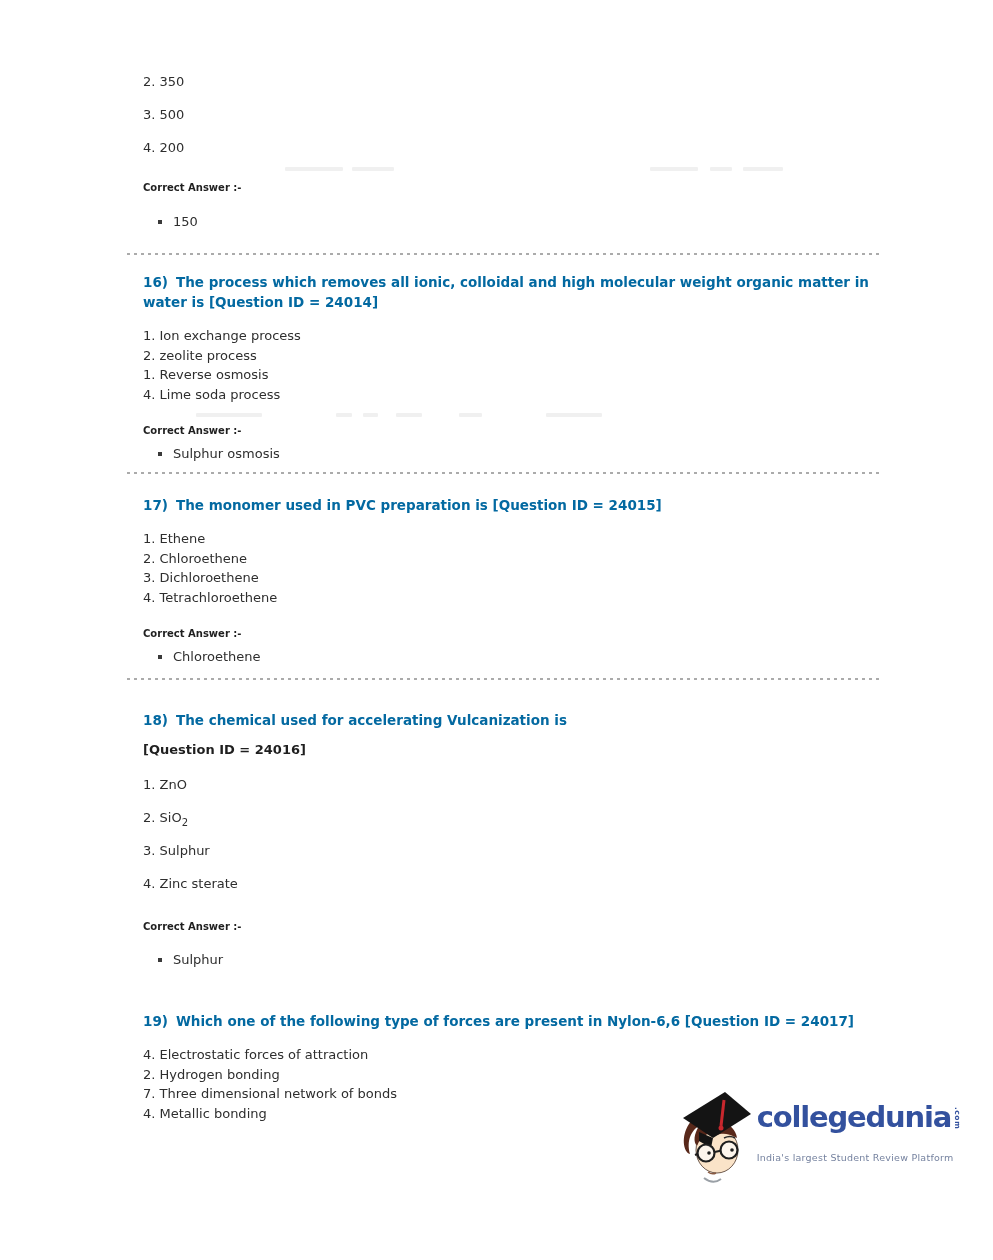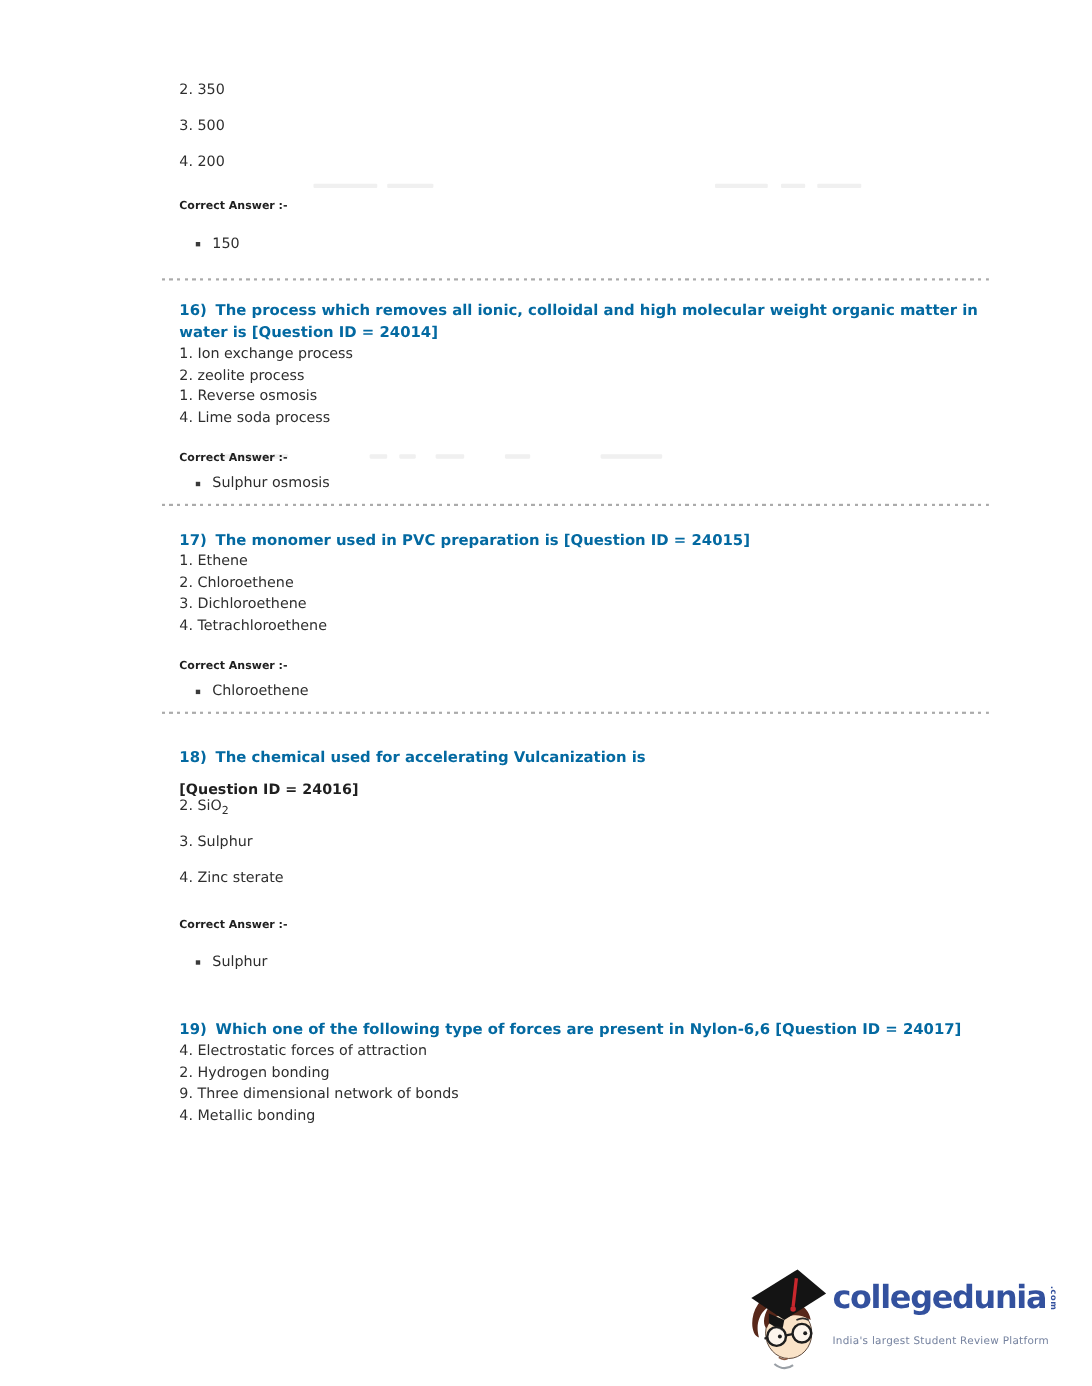--- a/index.html
+++ b/index.html
@@ -8,21 +8,21 @@
     position: relative;
     width: 993px;
     height: 1260px;
     background: #ffffff;
     font-family: "DejaVu Sans", "Liberation Sans", sans-serif;
     color: #2e2e2e;
     overflow: hidden;
   }
   .content {
     position: absolute;
-    left: 163px;
+    left: 143px;
     top: 0;
     width: 736px;
     padding-top: 75px;
     font-size: 13px;
   }
   
   .opt-spaced { margin: 0; line-height: 14px; }
   .opt-spaced + .opt-spaced { margin-top: 19px; }
   .opt-spaced sub { font-size: 10px; line-height: 0; }
   
@@ -67,35 +67,35 @@
   }
   .divider {
     height: 2px;
     margin-left: -16px;
     width: 752px;
     background: repeating-linear-gradient(to right, #ababab 0 3px, transparent 3px 7px);
   }
   
   .mt-26 { margin-top: 26px; } .mt-20 { margin-top: 20px; }
   .mt-24 { margin-top: 24px; } .mt-17 { margin-top: 17px; }
-  .mt-14 { } .mt-9  { margin-top: 9px;  }
+  .mt-14 { margin-top: 14px; } .mt-9  { margin-top: 9px;  }
   .mt-21 { margin-top: 21px; } .mt-30 { margin-top: 30px; }
   .mt-29 { margin-top: 29px; } .mt-19 { margin-top: 19px; }
   .mt-44 { margin-top: 44px; }
   
   .artifact {
     position: absolute;
     height: 4px;
     background: #f0f0f0;
     border-radius: 1px;
   }
   
   .brand-logo {
     position: absolute;
-    top: 1150px;
+    top: 1088px;
     right: 31px;
     display: flex;
     align-items: flex-start;
   }
   .mascot { width: 76px; height: 96px; margin-right: 4px; }
   .logo-text { margin-top: 14px; }
   .brand-row { display: flex; align-items: flex-start; }
   .brand-name {
     font-size: 29px;
     font-weight: bold;
@@ -178,36 +178,37 @@
       <span class="bullet-sq"></span>
       <span>Chloroethene</span>
     </div>
 
     <div class="divider mt-14"></div>
 
     <p class="q-header mt-30">
       <span class="q-num">18)</span><span>The chemical used for accelerating Vulcanization is</span>
     </p>
     <p class="qid-line">[Question ID = 24016]</p>
+    <p class="opt-spaced mt-21"><span>1. ZnO</span><sub></sub></p>
     <p class="opt-spaced"><span>2. SiO</span><sub>2</sub></p>
     <p class="opt-spaced"><span>3. Sulphur</span><sub></sub></p>
     <p class="opt-spaced"><span>4. Zinc sterate</span><sub></sub></p>
     <p class="correct-label mt-29">Correct Answer :-</p>
     <div class="answer-row mt-19">
       <span class="bullet-sq"></span>
       <span>Sulphur</span>
     </div>
 
     <p class="q-header mt-44">
       <span class="q-num">19)</span><span>Which one of the following type of forces are present in Nylon-6,6 [Question ID = 24017]</span>
     </p>
     <div class="q-options mt-14">
       <p>4. Electrostatic forces of attraction</p>
       <p>2. Hydrogen bonding</p>
-      <p>9. Three dimensional network of bonds</p>
+      <p>7. Three dimensional network of bonds</p>
       <p>4. Metallic bonding</p>
     </div>
 
   </div>
 
   <div class="brand-logo">
     <svg class="mascot" viewBox="0 0 76 96" aria-hidden="true">
 
       <path d="M12,36 C4,48 6,64 13,66 C9,52 15,42 22,38 C17,46 16,54 20,58 C23,47 32,41 39,43 L46,33 C38,24 19,25 12,36 Z" fill="#58281A"></path>
 

